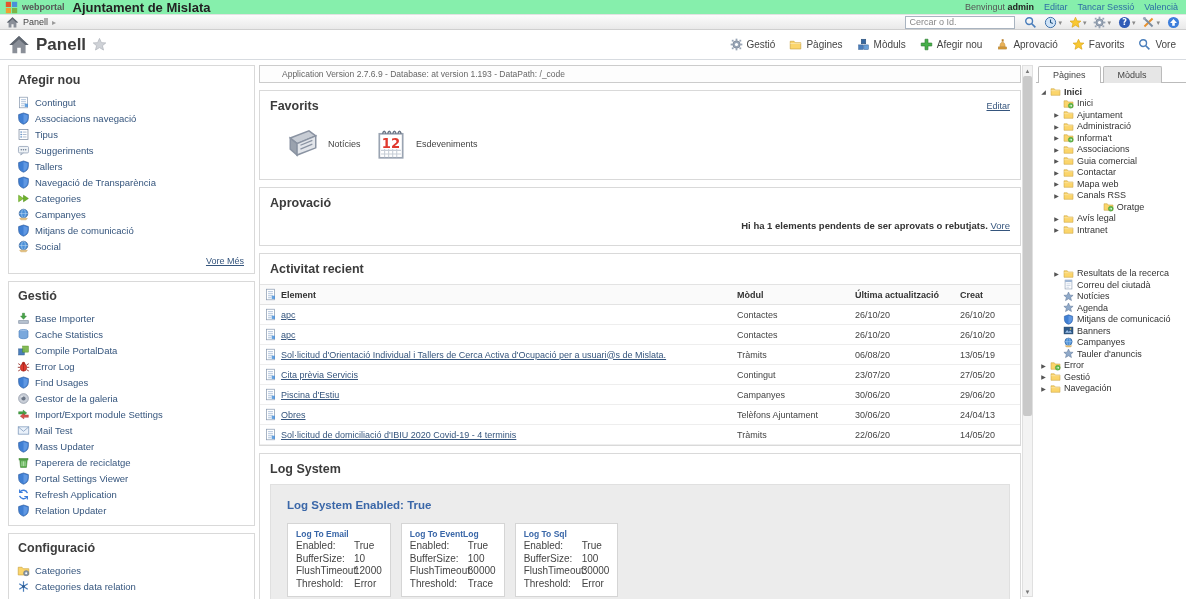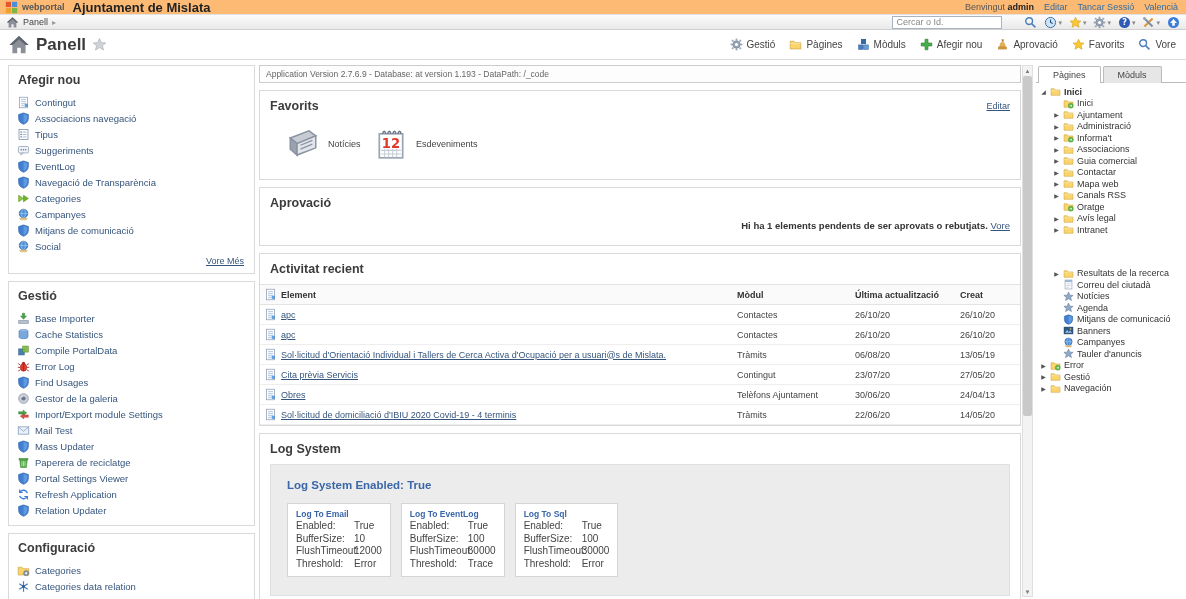--- a/index.html
+++ b/index.html
@@ -3,35 +3,35 @@
 <meta charset="utf-8">
 <style>
   * { margin:0; padding:0; box-sizing:border-box; }
   html,body { width:1186px; height:599px; overflow:hidden; background:#fff;
     font-family:"Liberation Sans","DejaVu Sans",sans-serif; font-size:10px; color:#333; }
   a { text-decoration:none; }
   .ico { display:inline-flex; align-items:center; justify-content:center; vertical-align:middle; }
   .ico svg { display:block; }
 
   
-  .hdr1 { height:14px; display:flex; align-items:center; justify-content:space-between; padding:1px 8px 1px 5px; background:#fdba74; }
+  .hdr1 { height:14px; display:flex; align-items:center; justify-content:space-between; padding:1px 8px 1px 5px; background:#86efac; }
   .hdr1-left { display:flex; align-items:center; gap:4px; }
   .brand { font-weight:bold; color:#555; font-size:9px; }
   .site { font-weight:bold; color:#222; font-size:13px; margin-left:4px; }
   .hdr1-right { display:flex; align-items:center; gap:10px; font-size:9px; }
   .welcome { color:#555; }
   .welcome b { color:#222; }
   .hlink { color:#2e6da4; cursor:pointer; }
 
   
   .hdr2 { height:16px; display:flex; align-items:center; justify-content:space-between; padding:0 6px;
     background:linear-gradient(#fcfcfc,#e9e9e9); border-top:1px solid #e2e2e2; border-bottom:1px solid #cfcfcf; }
   .crumb { display:flex; align-items:center; gap:4px; font-size:9px; color:#444; }
   .crumb-sep { color:#999; font-size:8px; }
-  .quick { display:flex; align-items:center; gap:22px; }
+  .quick { display:flex; align-items:center; gap:9px; }
   .search-box { width:110px; height:13px; border:1px solid #a9b4c0; background:#fff; font-size:9px; padding:0 3px; color:#333; }
   .search-box::placeholder { color:#888; }
   .qbtn { display:inline-flex; align-items:center; gap:1px; cursor:pointer; }
   .caret { font-size:7px; color:#8a8a8a; line-height:1; }
 
   
   .titlerow { height:30px; display:flex; align-items:center; justify-content:space-between; padding:2px 10px 2px 8px;
     background:#fff; border-bottom:1px solid #d7dbe0; }
   .title-left { display:flex; align-items:center; gap:6px; }
   .page-title { font-size:17px; font-weight:bold; color:#3c3c3c; }
@@ -51,21 +51,21 @@
 
   
   .panel { border:1px solid #d9d9d9; background:#fff; margin-bottom:7px; }
   .panel-h { padding:7px 9px 5px; font-size:12.5px; font-weight:bold; color:#3c3c3c; }
   .panel-b { padding:2px 8px 7px; }
   .side-item { display:flex; align-items:center; gap:5px; height:16px; cursor:pointer; }
   .side-item span.lbl { color:#35557d; font-size:9.5px; }
   .more-link { display:block; text-align:right; color:#35557d; font-size:9px; text-decoration:underline; padding:2px 2px 0; cursor:pointer; }
 
   
-  .vbar { border:1px solid #ccc; background:#fdfdfd; color:#666; font-size:8.5px; padding:3px 6px; margin-bottom:7px; }
+  .vbar { border:1px solid #ccc; background:#fdfdfd; color:#666; font-size:8.5px; padding:3px 22px; margin-bottom:7px; }
   .mpanel { border:1px solid #d9d9d9; background:#fff; margin-bottom:7px; }
   .mpanel-h { display:flex; align-items:center; justify-content:space-between; padding:8px 10px 6px; }
   .mpanel-h .t { font-size:12.5px; font-weight:bold; color:#3c3c3c; }
   .edit-link { font-size:9px; color:#35557d; text-decoration:underline; cursor:pointer; }
   .fav-body { display:flex; gap:16px; padding:8px 10px 18px 26px; }
   .fav-item { width:72px; display:flex; flex-direction:row; align-items:center; gap:8px; cursor:pointer; }
   .fav-item .lbl { font-size:9px; color:#444; }
   .appr-body { padding:4px 10px 14px; font-size:9.5px;text-align:right; }
   .appr-body b { color:#333; }
   .appr-body a { color:#35557d; text-decoration:underline; cursor:pointer; }
@@ -371,21 +371,21 @@
                 <span class="lbl">Suggeriments</span>
               </div>
             
               <div class="side-item">
                 <span class="ico">
                 <svg width="13" height="13" viewBox="0 0 16 16" xmlns="http://www.w3.org/2000/svg">
                   <path d="M8 1.2 L14 3.2 V7.5 C14 11.8 11.3 14.1 8 15 C4.7 14.1 2 11.8 2 7.5 V3.2 Z" fill="#3f7fd4" stroke="#2a5a9e" stroke-width="0.8"></path>
                   <path d="M8 2.4 L13 4.1 V7.5 C13 10.9 10.8 13 8 13.9 Z" fill="#6fa3e8" opacity="0.7"></path>
                 </svg>
               </span>
-                <span class="lbl">EventLog</span>
+                <span class="lbl">Tallers</span>
               </div>
             
               <div class="side-item">
                 <span class="ico">
                 <svg width="13" height="13" viewBox="0 0 16 16" xmlns="http://www.w3.org/2000/svg">
                   <path d="M8 1.2 L14 3.2 V7.5 C14 11.8 11.3 14.1 8 15 C4.7 14.1 2 11.8 2 7.5 V3.2 Z" fill="#3f7fd4" stroke="#2a5a9e" stroke-width="0.8"></path>
                   <path d="M8 2.4 L13 4.1 V7.5 C13 10.9 10.8 13 8 13.9 Z" fill="#6fa3e8" opacity="0.7"></path>
                 </svg>
               </span>
                 <span class="lbl">Navegació de Transparència</span>
@@ -754,20 +754,37 @@
                     </svg>
                   </span>
                   <a>Cita prèvia Servicis</a>
                 </span>
               </td>
               <td>Contingut</td>
               <td>23/07/20</td>
               <td>27/05/20</td>
             </tr>
 
+            <tr>
+              <td>
+                <span class="el">
+                  <span class="ico">
+                    <svg width="13" height="13" viewBox="0 0 16 16" xmlns="http://www.w3.org/2000/svg">
+                      <rect x="3" y="1.5" width="10" height="13" fill="#fff" stroke="#8a9ab0" stroke-width="0.9"></rect>
+                      <path d="M5 4.5 H11 M5 7 H11 M5 9.5 H11 M5 12 H9" stroke="#9fb6d4" stroke-width="1"></path>
+                      <rect x="9.5" y="9.5" width="4" height="4" fill="#4a90d9" opacity="0.85"></rect>
+                    </svg>
+                  </span>
+                  <a>Piscina d'Estiu</a>
+                </span>
+              </td>
+              <td>Campanyes</td>
+              <td>30/06/20</td>
+              <td>29/06/20</td>
+            </tr>
 
             <tr>
               <td>
                 <span class="el">
                   <span class="ico">
                     <svg width="13" height="13" viewBox="0 0 16 16" xmlns="http://www.w3.org/2000/svg">
                       <rect x="3" y="1.5" width="10" height="13" fill="#fff" stroke="#8a9ab0" stroke-width="0.9"></rect>
                       <path d="M5 4.5 H11 M5 7 H11 M5 9.5 H11 M5 12 H9" stroke="#9fb6d4" stroke-width="1"></path>
                       <rect x="9.5" y="9.5" width="4" height="4" fill="#4a90d9" opacity="0.85"></rect>
                     </svg>
@@ -1018,21 +1035,21 @@
           <span class="exp">▶</span>
           <span class="ico">
             <svg width="11" height="11" viewBox="0 0 16 16" xmlns="http://www.w3.org/2000/svg">
               <path d="M1.5 4 H6.2 L7.7 5.8 H14.5 V13.5 H1.5 Z" fill="#fbd56b" stroke="#c9a23f" stroke-width="0.8"></path>
               <path d="M1.5 6.8 H14.5" stroke="#ffffff" stroke-width="1" opacity="0.45"></path>
             </svg>
           </span>
           <span class="tlabel">Canals RSS</span>
         </div>
 
-        <div class="tree-row" style="padding-left: 15px;">
+        <div class="tree-row" style="padding-left: 15px; justify-content: center;">
           <span class="exp"></span>
           <span class="ico">
             <svg width="11" height="11" viewBox="0 0 16 16" xmlns="http://www.w3.org/2000/svg">
               <path d="M1.5 4 H6.2 L7.7 5.8 H14.5 V13.5 H1.5 Z" fill="#fbd56b" stroke="#c9a23f" stroke-width="0.8"></path>
               <circle cx="11.3" cy="11.3" r="3.6" fill="#57b847" stroke="#3c8c2f" stroke-width="0.6"></circle>
               <path d="M9.6 11.3 H12.6 M11.4 9.8 L13 11.3 L11.4 12.8" fill="none" stroke="#fff" stroke-width="1"></path>
             </svg>
           </span>
           <span class="tlabel">Oratge</span>
         </div>

